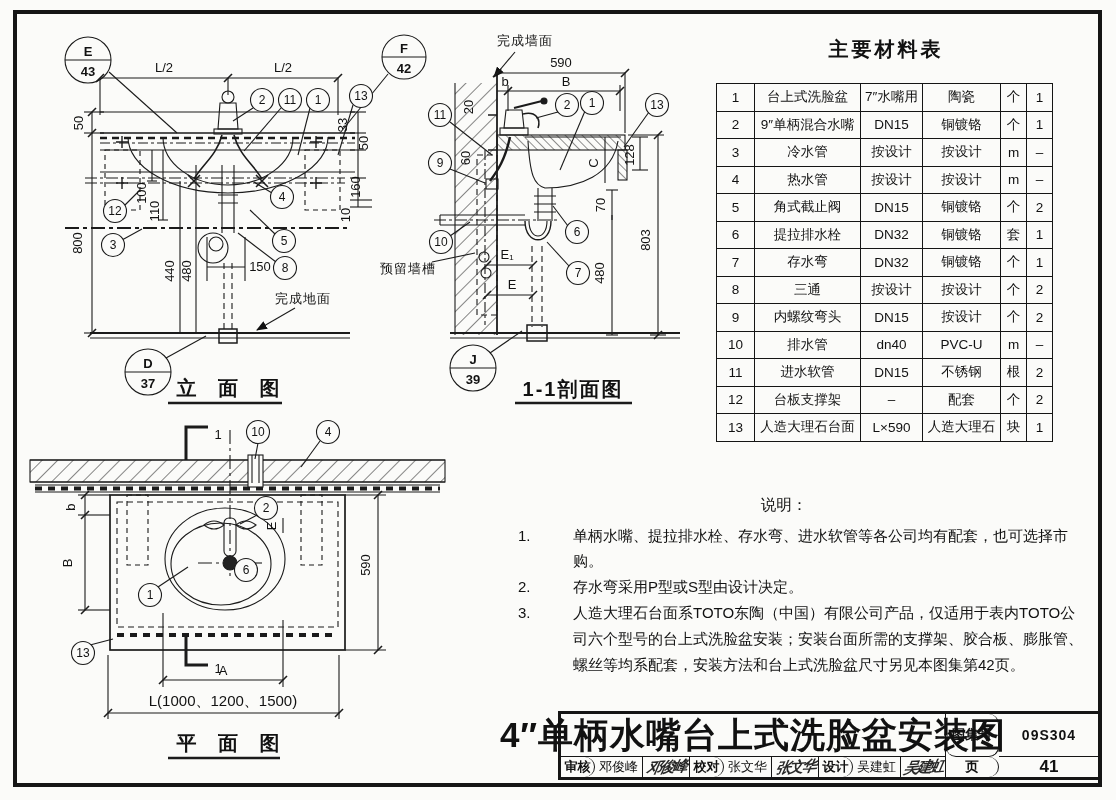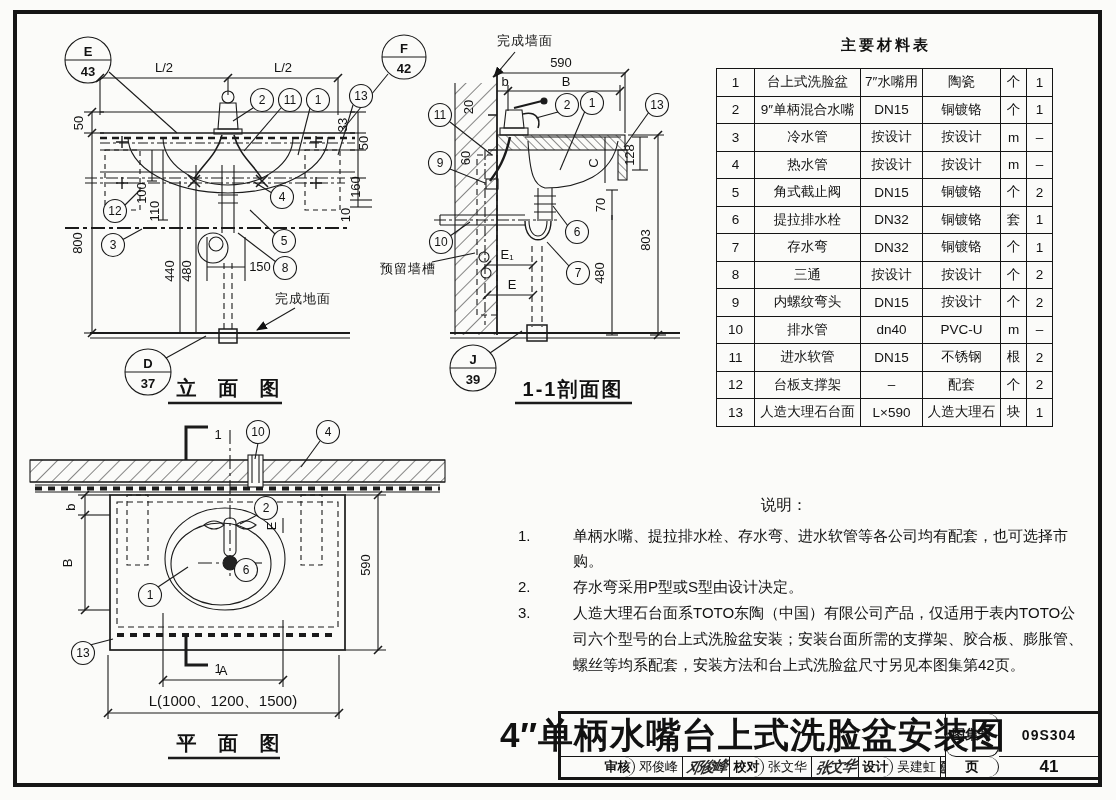--- a/index.html
+++ b/index.html
@@ -9,21 +9,21 @@
   svg text{fill:#121212;}
   .d{font-size:13px;}
   .s{font-size:12px;}
   .bub{font-size:13px;font-weight:bold;}
   .ttl{font-size:20px;font-weight:bold;letter-spacing:8px;}
   .ttl2{font-size:20px;font-weight:bold;letter-spacing:2px;}
   .ann{font-size:13px;letter-spacing:1px;}
 
   
   .materials{position:absolute;left:716px;top:36px;width:340px;}
-  .tbl-title{text-align:center;font-size:15px;font-weight:bold;letter-spacing:3px;margin-bottom:13px;}
+  .tbl-title{text-align:center;font-size:20px;font-weight:bold;letter-spacing:3px;margin-bottom:20px;}
   table.mt{border-collapse:collapse;width:334px;table-layout:fixed;}
   table.mt td{border:1.6px solid #151515;height:26.5px;text-align:center;
               font-size:13.5px;padding:0 1px;overflow:hidden;white-space:nowrap;}
   table.mt tr.hd td{font-weight:bold;font-size:14px;}
 
   
   .notes{position:absolute;left:478px;top:492px;width:612px;font-size:15px;line-height:1.72;}
   .notes .hd{margin-bottom:4px;font-size:15.5px;text-align:center;}
   .note-item{display:flex;margin-left:40px;}
   .note-no{width:26px;flex:0 0 26px;}
@@ -32,21 +32,21 @@
   
   .titleblock{position:absolute;left:558px;top:711px;width:544px;height:69px;
               border:3px solid #151515;box-sizing:border-box;display:grid;
               grid-template-columns:385px 53px auto;grid-template-rows:43px auto;}
   .titleblock .cell{border-right:1.6px solid #151515;border-bottom:1.6px solid #151515;
               display:flex;align-items:center;justify-content:center;box-sizing:border-box;}
   .tb-title{font-size:35px;font-weight:bold;letter-spacing:1px;white-space:nowrap;}
   .tb-lab{font-size:13.5px;font-weight:bold;border-radius:10px;}
   .tb-atlas{font-size:14px;font-weight:bold;letter-spacing:1px;}
   .tb-page{font-size:17px;font-weight:bold;}
-  .sigrow{display:flex;border-right:1.6px solid #151515;box-sizing:border-box;padding-left:40px;}
+  .sigrow{display:flex;border-right:1.6px solid #151515;box-sizing:border-box;}
   .sigrow>div{border-right:1.6px solid #151515;box-sizing:border-box;display:flex;
               align-items:center;justify-content:center;font-size:13px;white-space:nowrap;overflow:hidden;}
   .sigrow>div:last-child{border-right:none;}
   .sig{font-style:italic;font-weight:bold;font-size:15px;transform:skewX(-14deg) rotate(-4deg);
        letter-spacing:-2px;opacity:.9;}
   .no-b{border-bottom:none!important;}
   .no-r{border-right:none!important;}
 </style>
 </head>
 <body>

